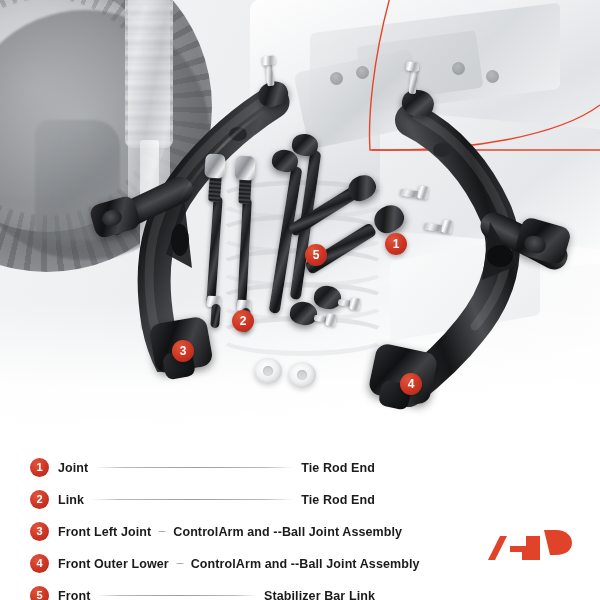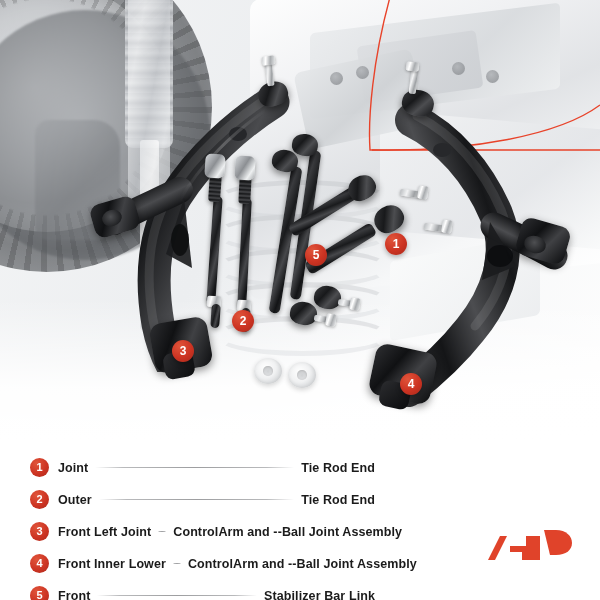--- a/index.html
+++ b/index.html
@@ -378,35 +378,35 @@
 
     <div class="legend-row" style="top:14px;">
       <span class="lg-badge">1</span>
       <span class="lg-left">Joint</span>
       <span class="lg-lead"></span>
       <span class="lg-right">Tie Rod End</span>
     </div>
 
     <div class="legend-row" style="top:46px;">
       <span class="lg-badge">2</span>
-      <span class="lg-left">Outer</span>
+      <span class="lg-left">Link</span>
       <span class="lg-lead"></span>
       <span class="lg-right">Tie Rod End</span>
     </div>
 
     <div class="legend-row" style="top:78px;">
       <span class="lg-badge">3</span>
       <span class="lg-left">Front Left Joint</span>
       <span class="lg-lead"></span>
       <span class="lg-right">ControlArm and --Ball Joint Assembly</span>
     </div>
 
     <div class="legend-row" style="top:110px;">
       <span class="lg-badge">4</span>
-      <span class="lg-left">Front Inner Lower</span>
+      <span class="lg-left">Front Outer Lower</span>
       <span class="lg-lead"></span>
       <span class="lg-right">ControlArm and --Ball Joint Assembly</span>
     </div>
 
     <div class="legend-row" style="top:142px;">
       <span class="lg-badge">5</span>
       <span class="lg-left">Front</span>
       <span class="lg-lead"></span>
       <span class="lg-right">Stabilizer Bar Link</span>
     </div>

